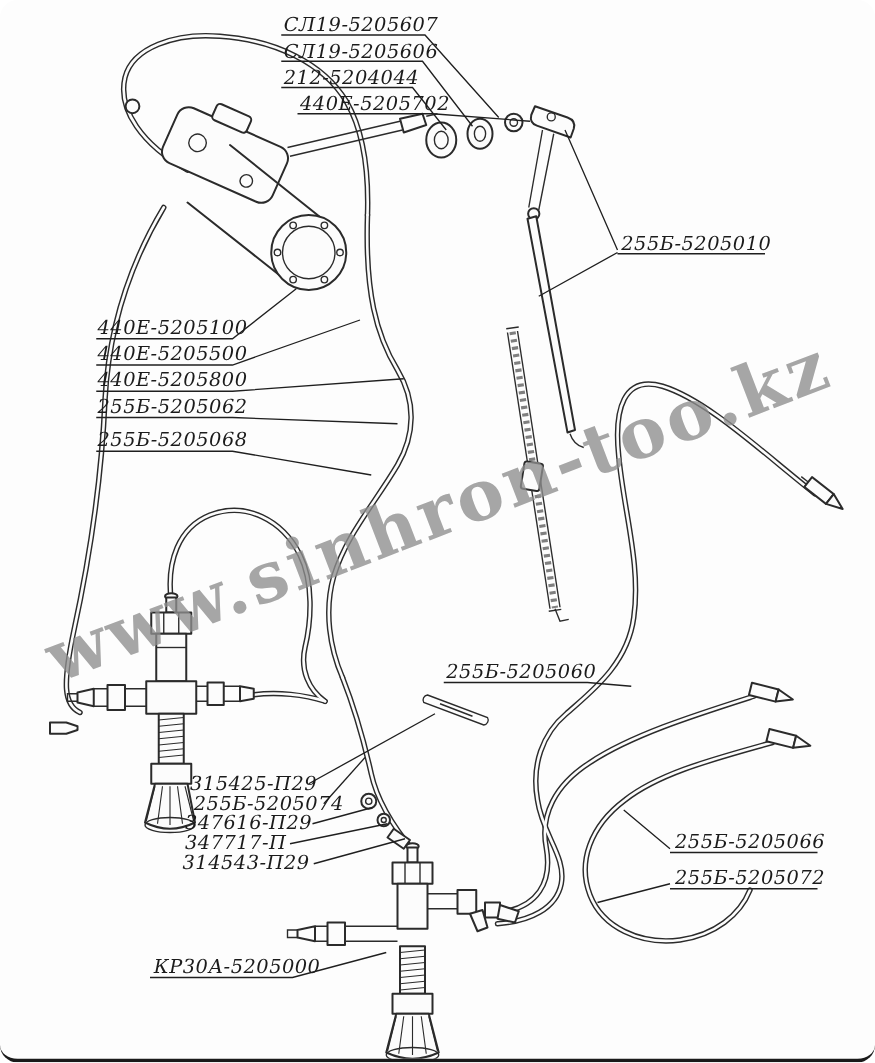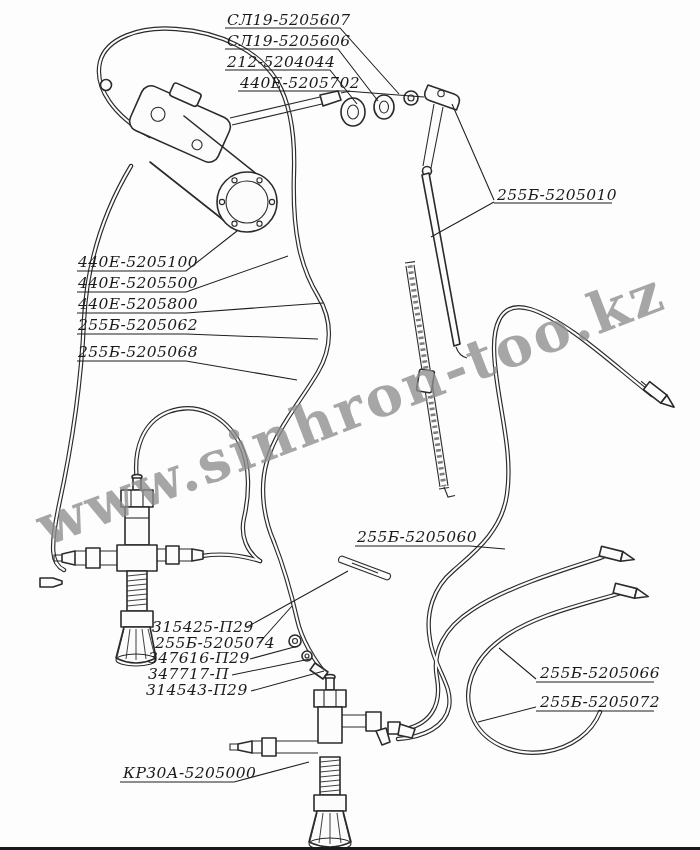--- a/index.html
+++ b/index.html
@@ -1,20 +1,21 @@
 <!DOCTYPE html>
 <html><head>
 <meta charset="utf-8">
 <style>
   html,body{margin:0;padding:0;background:#ffffff;}
   .page{
     position:relative;width:700px;height:850px;background:#fdfdfd;
     overflow:hidden;font-family:"DejaVu Serif",serif;
     border-bottom:3px solid #1a1a1a;
     box-sizing:border-box;
+    border-radius:14px;
   }
   svg{display:block}
   .tube-o{fill:none;stroke:#2b2b2b;stroke-width:4.4;stroke-linecap:round}
   .tube-i{fill:none;stroke:#fcfcfc;stroke-width:2.1;stroke-linecap:round}
   .part{fill:#fcfcfc;stroke:#2b2b2b;stroke-width:1.6;stroke-linejoin:round}
   .pthin{fill:none;stroke:#2b2b2b;stroke-width:1.1}
   .pline{fill:none;stroke:#2b2b2b;stroke-width:1.6;stroke-linecap:round}
   .hatch{fill:none;stroke:#2b2b2b;stroke-width:0.9}
   .leader{fill:none;stroke:#1f1f1f;stroke-width:1.05}
   .lbl{font-family:"DejaVu Serif",serif;font-style:italic;font-size:15.5px;fill:#1b1b1b;letter-spacing:.4px}

